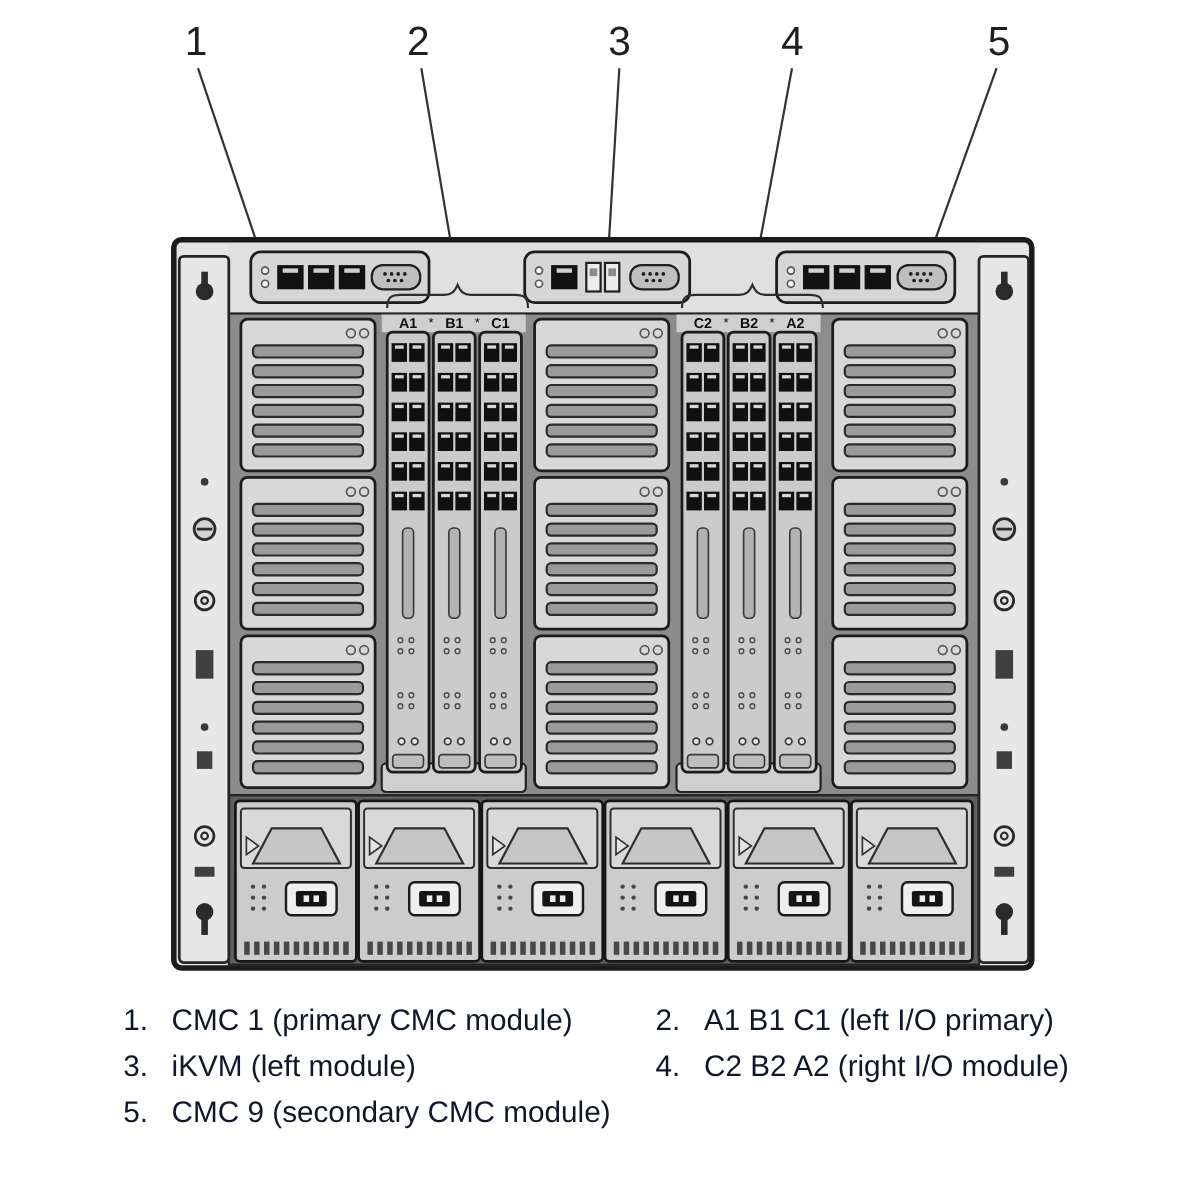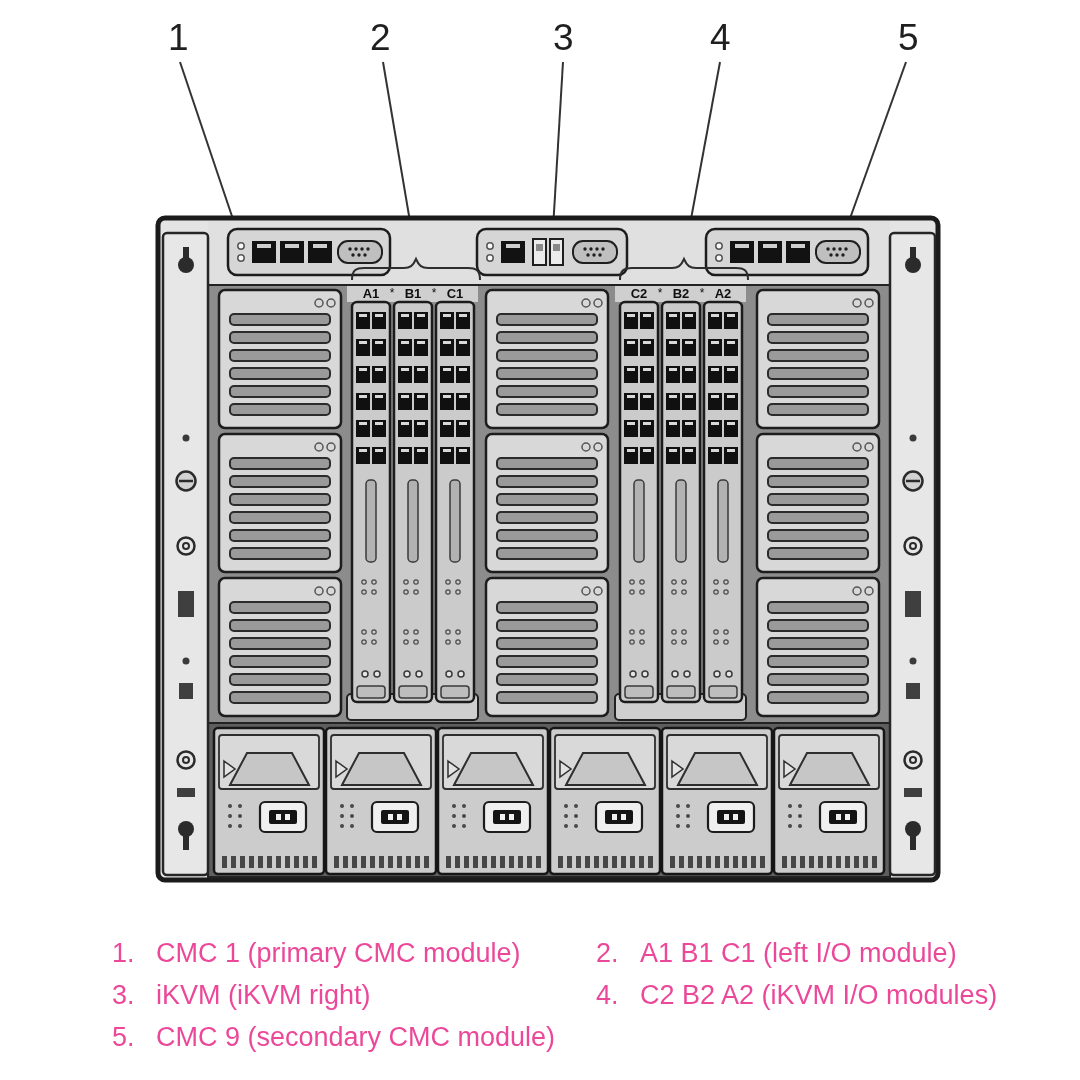--- a/index.html
+++ b/index.html
@@ -2,23 +2,23 @@
 <html><head>
 <meta charset="utf-8">
 <style>
   html,body{margin:0;padding:0;background:#ffffff;}
   .canvas{position:relative;width:1080px;height:1080px;background:#ffffff;overflow:hidden;
           font-family:"Liberation Sans",sans-serif;}
   svg text{font-family:"Liberation Sans",sans-serif;}
   .callout-num{font-size:37px;fill:#1f1f1f;}
   .io-label{font-size:13px;font-weight:bold;fill:#0e0e0e;}
   .star-sep{font-size:12px;fill:#0e0e0e;}
-  .legend{position:absolute;left:112px;top:938px;display:grid;
+  .legend{position:absolute;left:112px;top:912px;display:grid;
           grid-template-columns:484px auto;row-gap:11px;
-          font-size:27px;color:#ec4899;line-height:1.15;}
+          font-size:27px;color:#0f172a;line-height:1.15;}
   .legend-item{white-space:nowrap;}
   .legend-num{display:inline-block;width:44px;}
 </style>
 </head>
 <body>
 
 <div class="canvas">
 
 <svg width="1080" height="910" viewBox="0 0 1080 910">
   <defs>
@@ -219,26 +219,26 @@
   <use href="#psuModule" x="662" y="728"></use>
   <use href="#psuModule" x="774" y="728"></use>
 </svg>
 
 
 <div class="legend">
   <div class="legend-item">
     <span class="legend-num">1.</span><span>CMC 1 (primary CMC module)</span>
   </div>
   <div class="legend-item">
-    <span class="legend-num">2.</span><span>A1 B1 C1 (left I/O module)</span>
-  </div>
-  <div class="legend-item">
-    <span class="legend-num">3.</span><span>iKVM (iKVM right)</span>
-  </div>
-  <div class="legend-item">
-    <span class="legend-num">4.</span><span>C2 B2 A2 (iKVM I/O modules)</span>
+    <span class="legend-num">2.</span><span>A1 B1 C1 (left I/O primary)</span>
+  </div>
+  <div class="legend-item">
+    <span class="legend-num">3.</span><span>iKVM (left module)</span>
+  </div>
+  <div class="legend-item">
+    <span class="legend-num">4.</span><span>C2 B2 A2 (right I/O module)</span>
   </div>
   <div class="legend-item">
     <span class="legend-num">5.</span><span>CMC 9 (secondary CMC module)</span>
   </div>
 </div>
 
 </div>
 
 </body></html>

